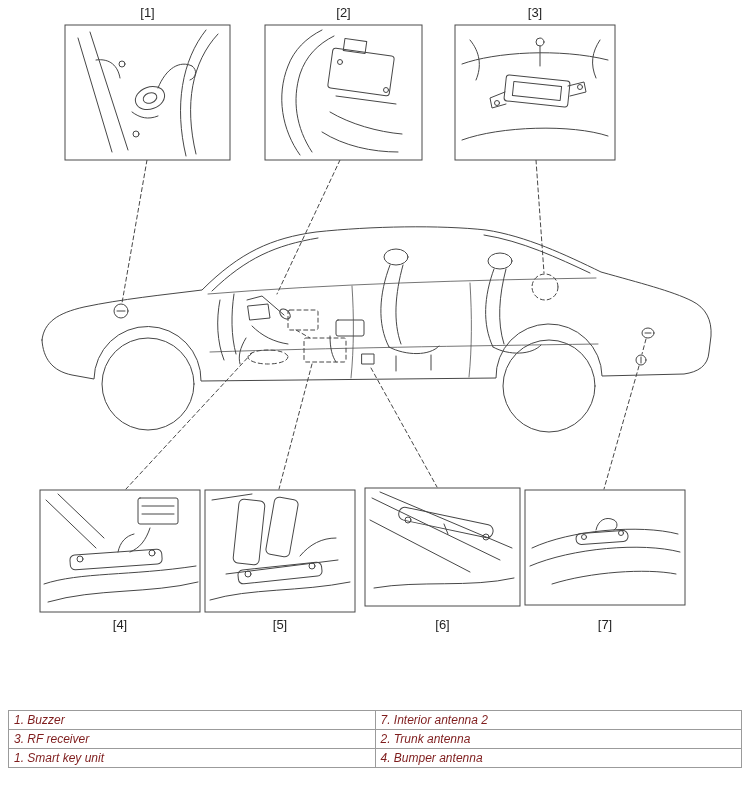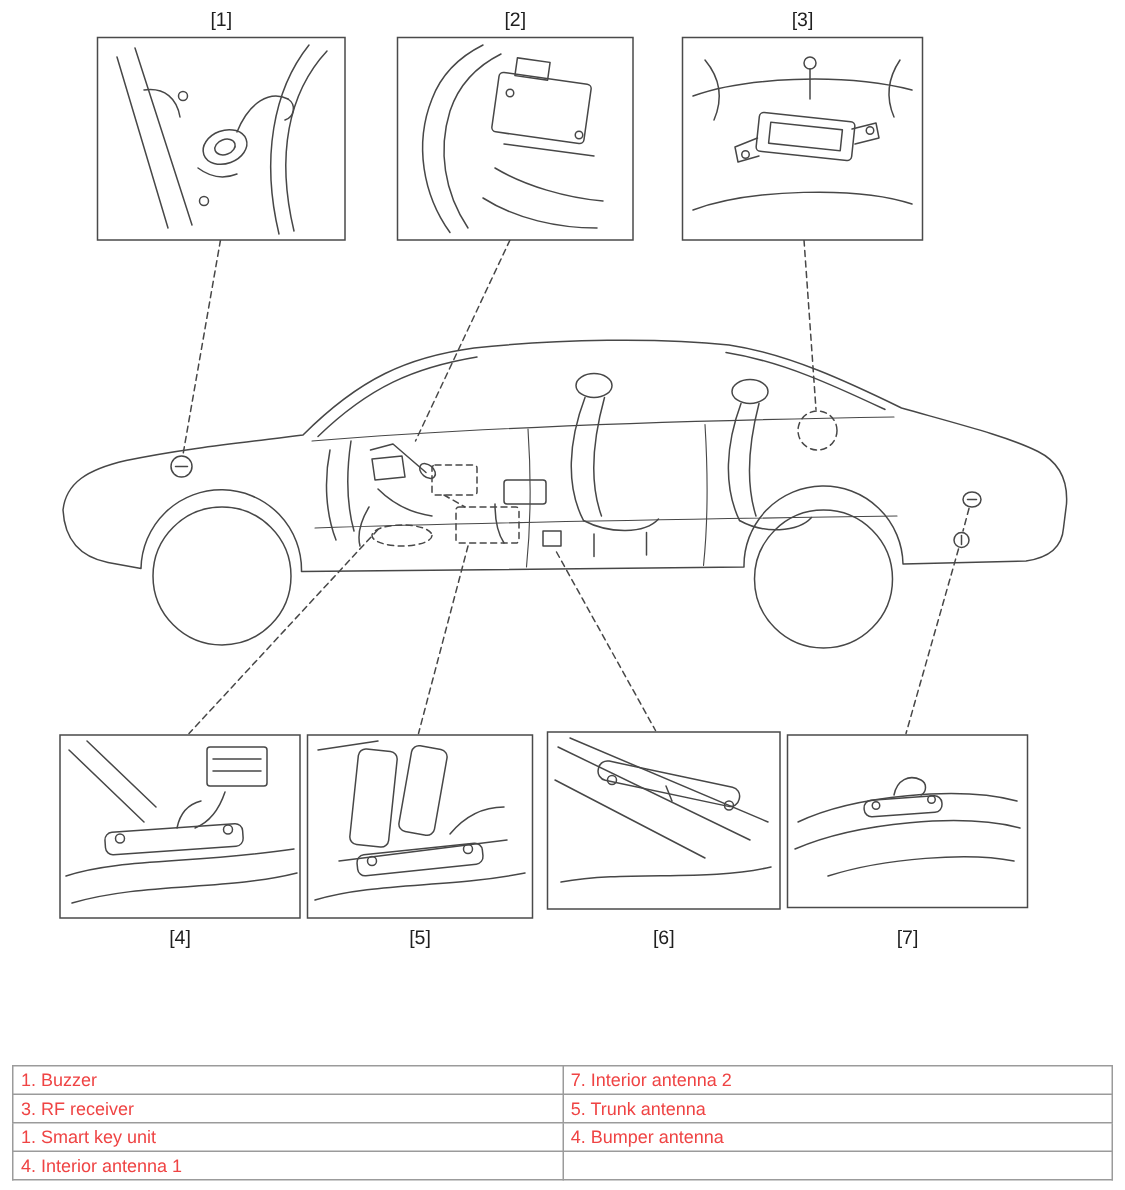--- a/index.html
+++ b/index.html
@@ -15,23 +15,24 @@
   
   .sk{stroke:#474747;fill:none;stroke-width:1;stroke-linecap:round;stroke-linejoin:round;}
   .frame{stroke:#4a4a4a;fill:#ffffff;stroke-width:1;}
   .dash{stroke-dasharray:4 3;}
   .thin{stroke-width:0.75;}
   .legend{
     position:absolute;left:8px;top:710px;width:734px;
     border-collapse:collapse;table-layout:fixed;
   }
   .legend td{
-    border:1px solid #9b9b9b;font-size:12px;color:#ef4444;
+    border:1px solid #9b9b9b;font-size:12px;color:#7f1d1d;
     padding:1px 5px;height:16px;vertical-align:middle;white-space:nowrap;
     overflow:hidden;
+    font-style:italic;
   }
 </style>
 </head>
 <body>
 
 <div class="page">
 
   <svg class="fig" width="750" height="700" viewBox="0 0 750 700" xmlns="http://www.w3.org/2000/svg">
 
     <g class="sk dash">
@@ -211,26 +212,22 @@
   <span class="callout-label" style="left:525px;top:617px;width:160px;">[7]</span>
 
   <table class="legend">
     <tbody>
       <tr>
         <td>1. Buzzer</td>
         <td>7. Interior antenna 2</td>
       </tr>
       <tr>
         <td>3. RF receiver</td>
-        <td>5. Trunk antenna</td>
+        <td>2. Trunk antenna</td>
       </tr>
       <tr>
         <td>1. Smart key unit</td>
         <td>4. Bumper antenna</td>
       </tr>
-      <tr>
-        <td>4. Interior antenna 1</td>
-        <td></td>
-      </tr>
     </tbody>
   </table>
 
 </div>
 
 </body></html>

